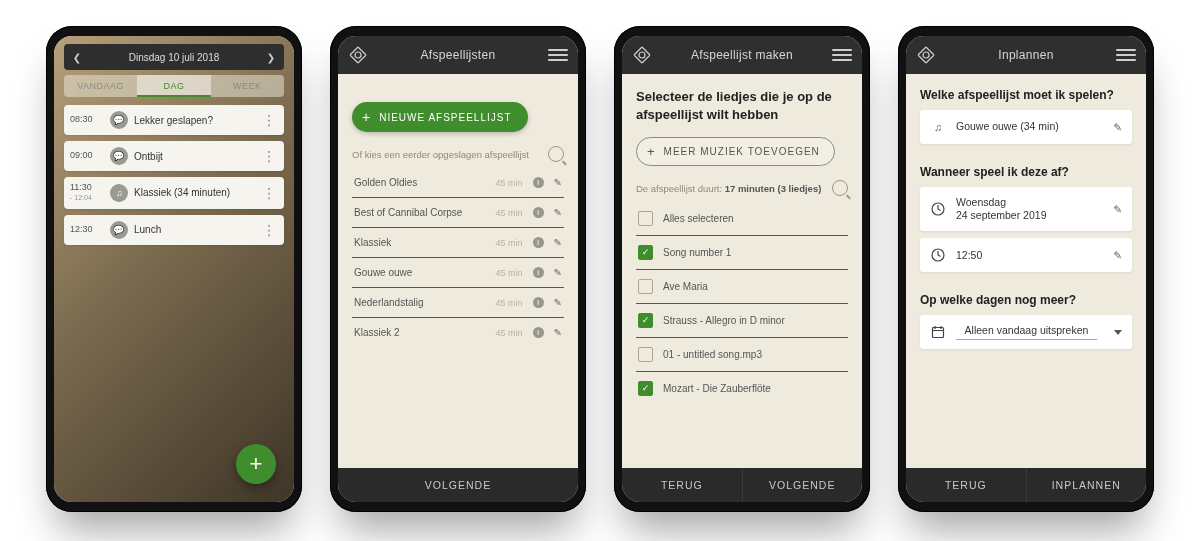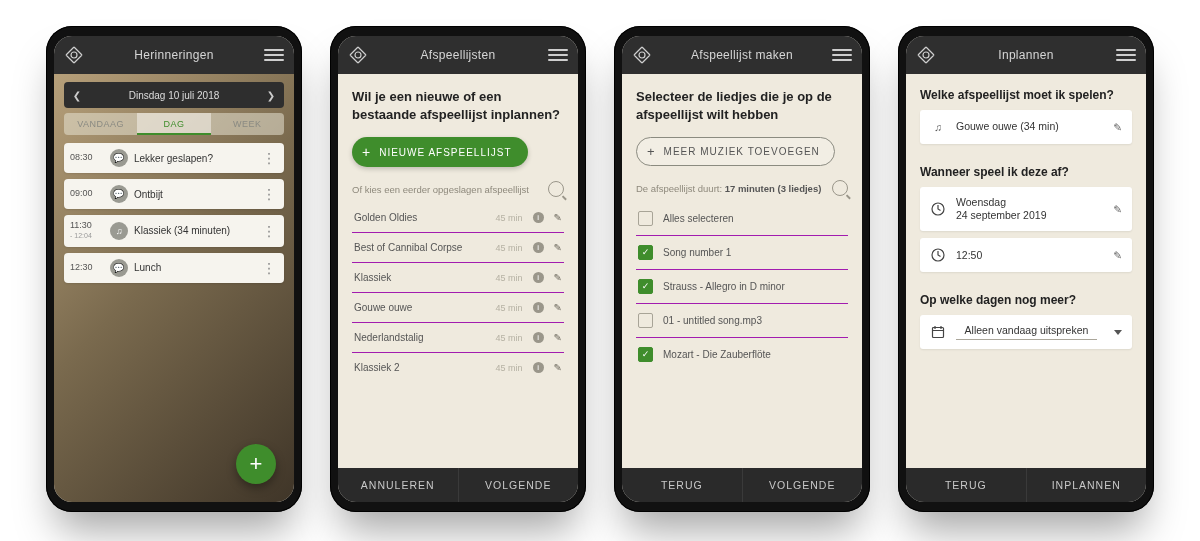--- a/index.html
+++ b/index.html
@@ -60,36 +60,20 @@
   .tri{width:0;height:0;border-left:4px solid transparent;border-right:4px solid transparent;border-top:5px solid #555}
   svg{overflow:visible}
 </style>
 </head>
 <body>
 
 <div class="stage">
 
 <div class="phone">
  <div class="screen">
-  <div class="hdr">
-    <div class="logo">
-      <svg width="20" height="20" viewBox="0 0 20 20">
-              <g stroke="#cfcfcf" stroke-width="1.2" fill="none">
-                <circle cx="10" cy="10" r="3"></circle>
-                <path d="M10 2 L14 6 M10 2 L6 6 M10 18 L14 14 M10 18 L6 14 M2 10 L6 6 M2 10 L6 14 M18 10 L14 6 M18 10 L14 14"></path>
-              </g>
-            </svg>
-    </div>
-    <div class="hdr-title">Herinneringen</div>
-    <div class="ham">
-            <span></span>
-            <span></span>
-            <span></span>
-          </div>
-  </div>
   <div class="p1-bg content">
     <div class="date-bar">
       <span class="chev">❮</span>
       <span>Dinsdag 10 juli 2018</span>
       <span class="chev">❯</span>
     </div>
     <div class="tabs">
       <div class="tab">VANDAAG</div>
       <div class="tab active">DAG</div>
       <div class="tab">WEEK</div>
@@ -137,21 +121,20 @@
             </svg>
           </div>
     <div class="hdr-title">Afspeellijsten</div>
     <div class="ham">
             <span></span>
             <span></span>
             <span></span>
           </div>
   </div>
   <div class="pale content">
-    <div class="q">Wil je een nieuwe of een bestaande afspeellijst inplannen?</div>
     <div class="pill">
             <span style="font-size:14px">+</span>
             <span>NIEUWE AFSPEELLIJST</span>
           </div>
     <div class="sub-row">
       <span>Of kies een eerder opgeslagen afspeellijst</span>
       <span class="srch"></span>
     </div>
     <div class="rows">
       <div class="rw">
@@ -186,21 +169,20 @@
             </div>
       <div class="rw">
               <span class="nm">Klassiek 2</span>
               <span class="dur">45 min</span>
               <span class="info">i</span>
               <span class="edit">✎</span>
             </div>
     </div>
   </div>
   <div class="footer">
-    <div class="fbtn">ANNULEREN</div>
     <div class="fbtn">VOLGENDE</div>
   </div>
  </div>
 </div>
 
 <div class="phone">
  <div class="screen">
   <div class="hdr">
     <div class="logo">
             <svg width="20" height="20" viewBox="0 0 20 20">
@@ -230,20 +212,24 @@
     <div class="rows">
       <div class="rw">
               <span class="cb"></span>
               <span class="nm">Alles selecteren</span>
             </div>
       <div class="rw">
               <span class="cb on"></span>
               <span class="nm">Song number 1</span>
             </div>
       <div class="rw">
+              <span class="cb"></span>
+              <span class="nm">Ave Maria</span>
+            </div>
+      <div class="rw">
               <span class="cb on"></span>
               <span class="nm">Strauss - Allegro in D minor</span>
             </div>
       <div class="rw">
               <span class="cb"></span>
               <span class="nm">01 - untitled song.mp3</span>
             </div>
       <div class="rw">
               <span class="cb on"></span>
               <span class="nm">Mozart - Die Zauberflöte</span>

